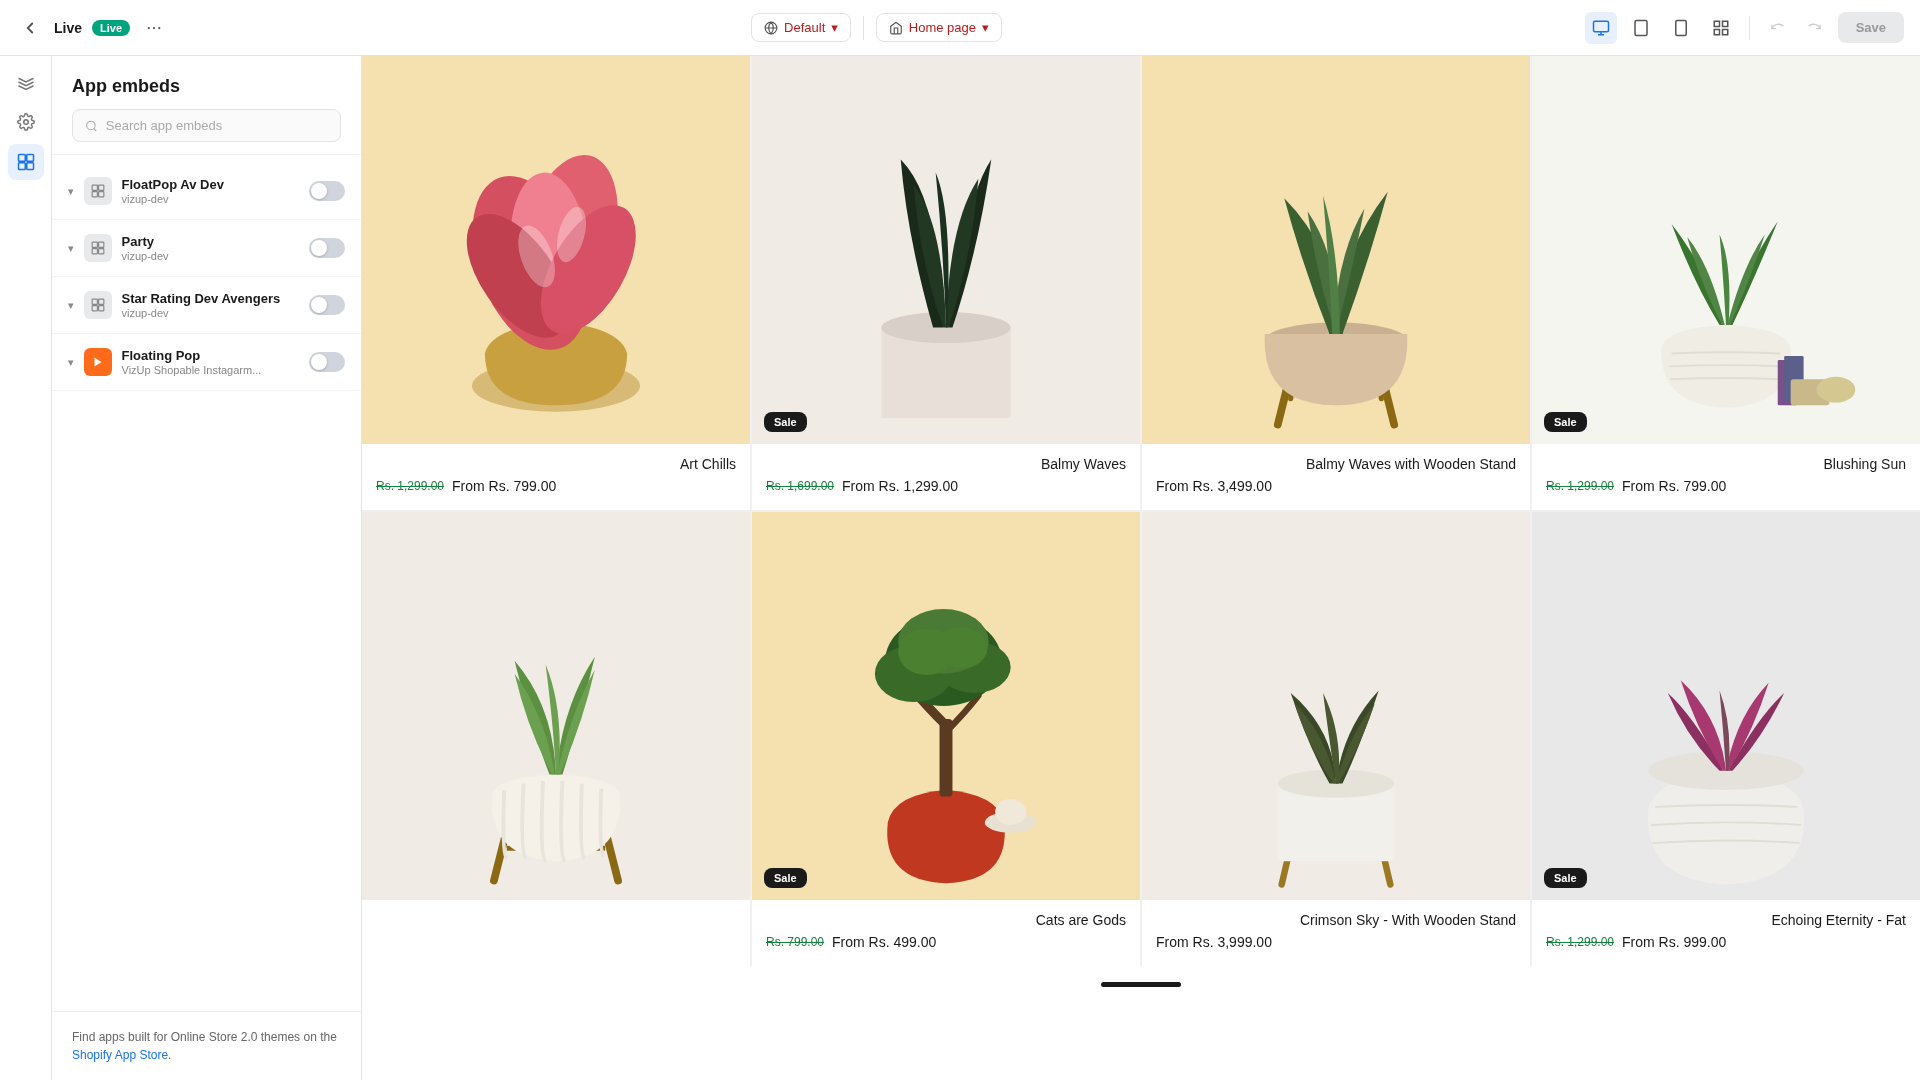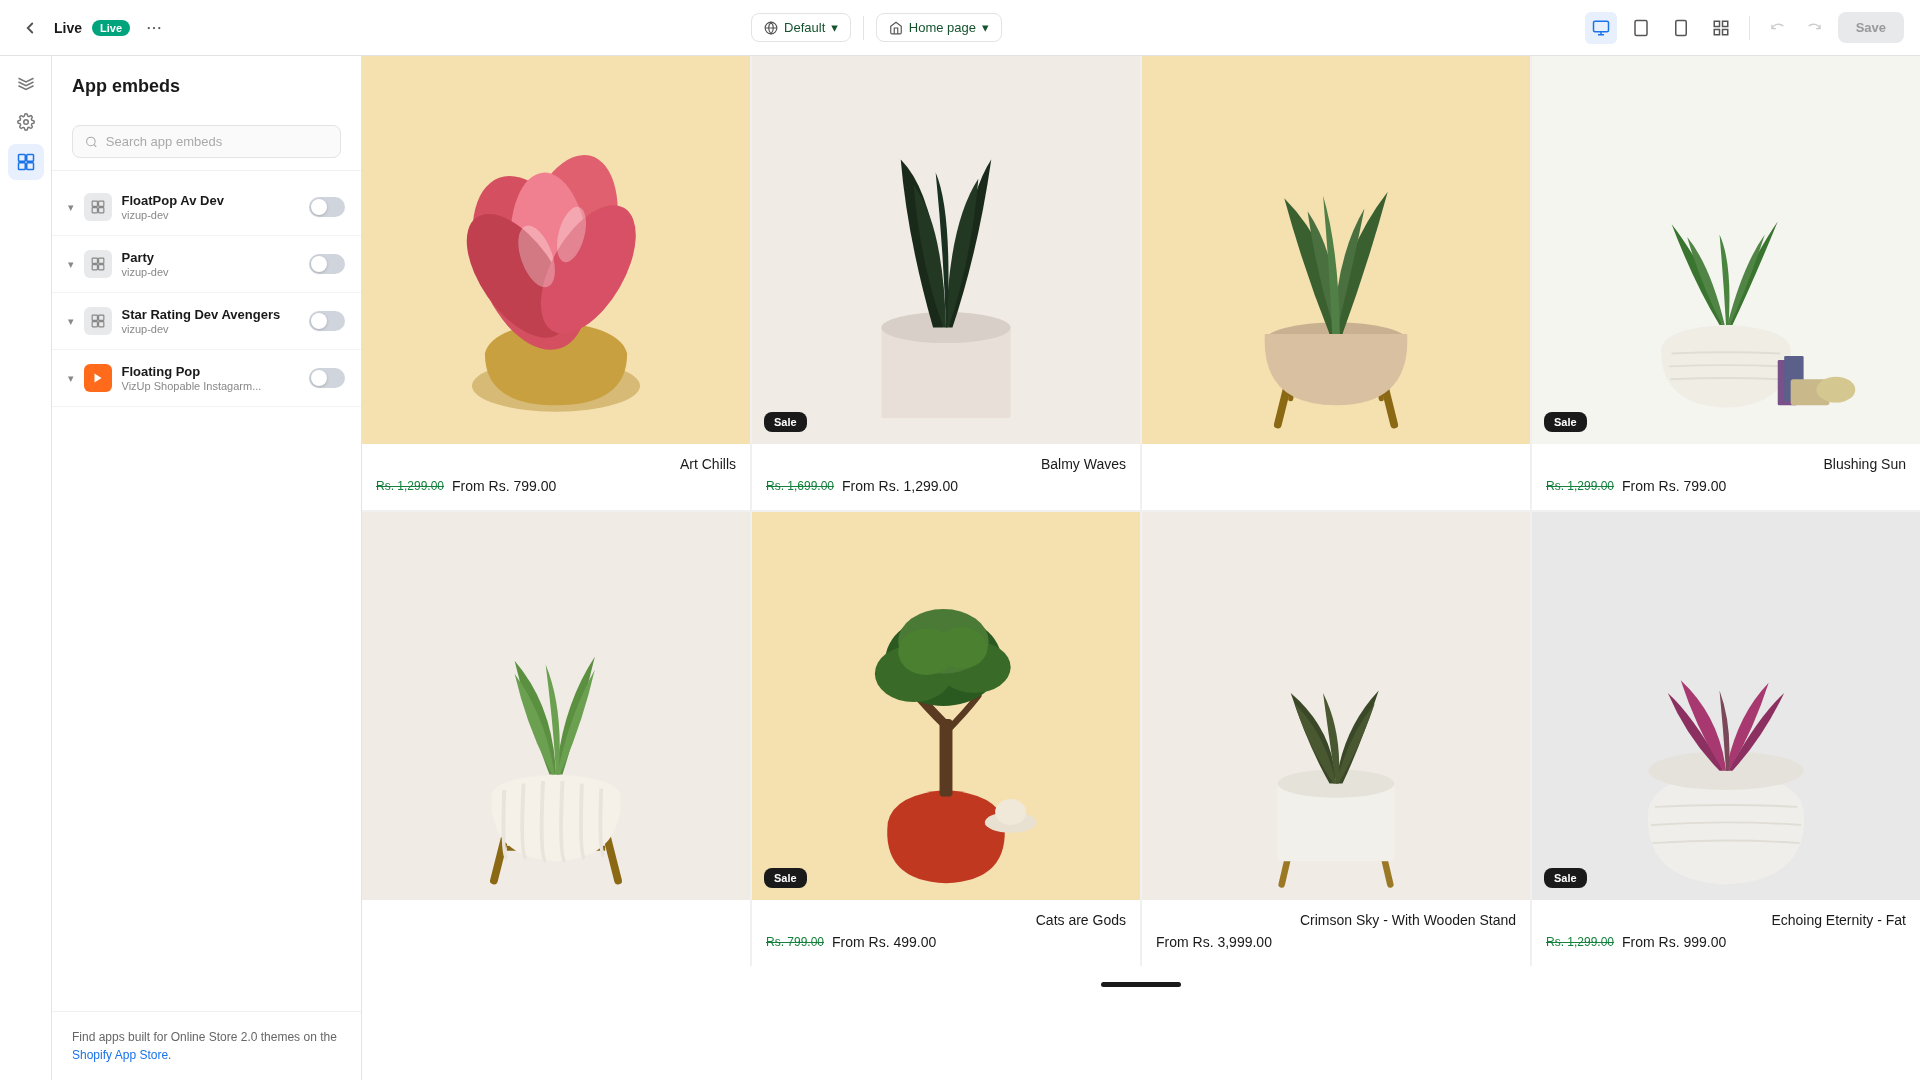--- a/index.html
+++ b/index.html
@@ -19,21 +19,21 @@
     }
     .topbar-left { display: flex; align-items: center; gap: 10px; }
     .back-icon { width: 28px; height: 28px; display: flex; align-items: center; justify-content: center; cursor: pointer; border-radius: 6px; }
     .store-name { font-size: 14px; font-weight: 600; color: #1a1a1a; }
     .live-badge { background: #00a47c; color: #fff; font-size: 11px; font-weight: 600; padding: 2px 8px; border-radius: 10px; }
     .more-btn { width: 28px; height: 28px; display: flex; align-items: center; justify-content: center; cursor: pointer; border-radius: 6px; color: #555; }
     .topbar-center { flex: 1; display: flex; align-items: center; justify-content: center; gap: 8px; }
     .center-dropdown {
       display: flex; align-items: center; gap: 6px;
       border: 1px solid #e1e3e5; border-radius: 8px;
-      padding: 6px 12px; cursor: pointer; background: #fff; font-size: 13px; color: #14532d;
+      padding: 6px 12px; cursor: pointer; background: #fff; font-size: 13px; color: #b91c1c;
     }
     .topbar-right { display: flex; align-items: center; gap: 8px; }
     .icon-btn { width: 32px; height: 32px; display: flex; align-items: center; justify-content: center; border-radius: 6px; cursor: pointer; color: #555; background: none; border: none; }
     .icon-btn.active { background: #e8f0fe; color: #1a73e8; }
     .undo-redo { display: flex; gap: 4px; }
     .save-btn {
       background: #e8e9ea; color: #999; border: none; border-radius: 8px;
       padding: 8px 18px; font-size: 13px; font-weight: 600; cursor: not-allowed;
     }
 
@@ -71,21 +71,21 @@
       border-right: 1px solid #e1e3e5;
       display: flex;
       flex-direction: column;
       flex-shrink: 0;
       overflow: hidden;
     }
     .sidebar-header {
       padding: 20px 20px 12px;
       border-bottom: 1px solid #f0f0f0;
     }
-    .sidebar-title { font-size: 18px; font-weight: 700; color: #1a1a1a; margin-bottom: 28px; }
+    .sidebar-title { font-size: 18px; font-weight: 700; color: #1a1a1a; margin-bottom: 12px; }
     .search-box {
       display: flex; align-items: center; gap: 8px;
       border: 1px solid #e1e3e5; border-radius: 8px;
       padding: 8px 12px; background: #fafafa;
     }
     .search-box input {
       border: none; background: none; outline: none;
       font-size: 13px; color: #555; width: 100%;
     }
     .search-box input::placeholder { color: #aaa; }
@@ -473,20 +473,26 @@
               <ellipse cx="150" cy="220" rx="55" ry="14" fill="#c8b090"></ellipse>
               <path d="M95 215 Q92 270 150 270 Q208 270 205 215Z" fill="#d8c0a0"></path>
 
               <path d="M145 215 Q125 165 110 110 Q150 150 155 215Z" fill="#3a6030"></path>
               <path d="M155 215 Q175 160 190 105 Q155 150 145 215Z" fill="#3a6030"></path>
               <path d="M150 215 Q135 170 128 120 Q152 155 152 215Z" fill="#4a7040"></path>
               <path d="M150 215 Q162 168 172 118 Q150 155 148 215Z" fill="#4a7040"></path>
               <path d="M147 215 Q145 165 140 108 Q152 148 153 215Z" fill="#508045"></path>
             </svg>
           </div>
+          <div class="product-info">
+            <div class="product-name">Balmy Waves with Wooden Stand</div>
+            <div class="product-price">
+              <span class="price-regular">From Rs. 3,499.00</span>
+            </div>
+          </div>
         </div>
 
         <div class="product-card">
           <div class="product-img-wrap white-bg">
             <svg class="plant-svg" viewBox="0 0 300 300" xmlns="http://www.w3.org/2000/svg">
 
               <path d="M100 225 Q98 270 150 272 Q202 270 200 225 Q195 210 150 208 Q105 210 100 225Z" fill="#f0ede5"></path>
 
               <path d="M108 230 Q150 228 192 230" stroke="#e0ddd5" stroke-width="1.5" fill="none"></path>
               <path d="M106 240 Q150 238 194 240" stroke="#e0ddd5" stroke-width="1.5" fill="none"></path>

